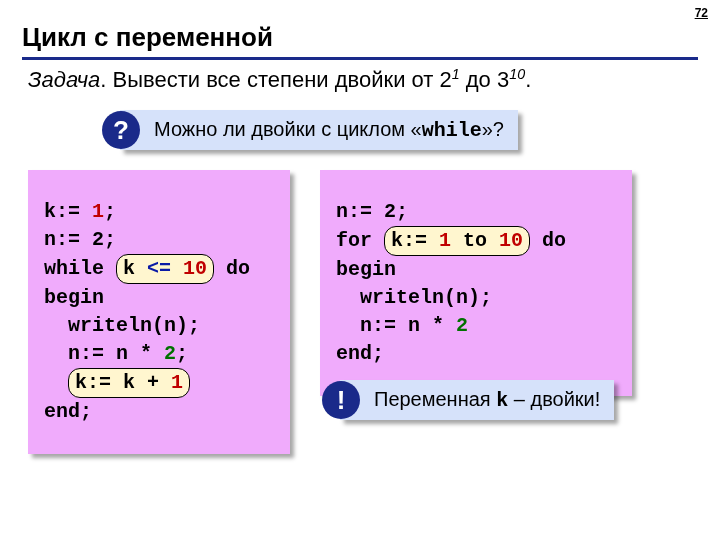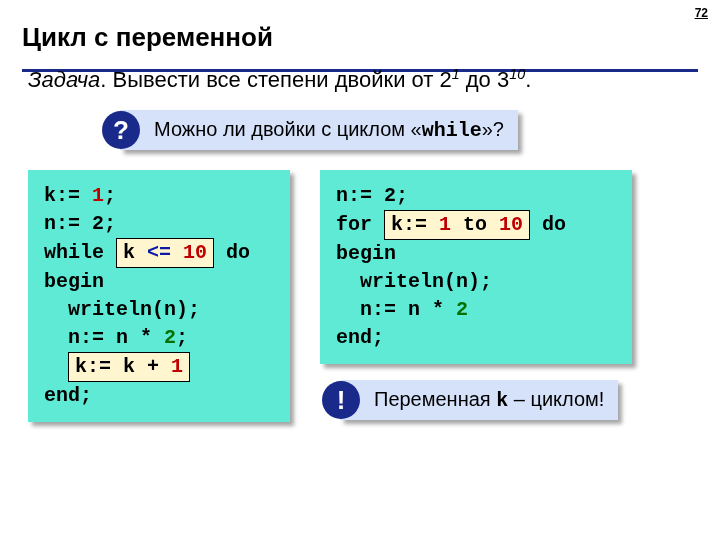--- a/index.html
+++ b/index.html
@@ -23,21 +23,21 @@
   text-decoration: underline;
 }
 .title {
   position: absolute;
   top: 22px;
   left: 22px;
   right: 22px;
   font-size: 26px;
   font-weight: bold;
   border-bottom: 3px solid #1a2a8a;
-  padding-bottom: 16px;
+  padding-bottom: 4px;
 }
 .task {
   position: absolute;
   top: 66px;
   left: 28px;
   font-size: 22px;
   font-style: italic;
 }
 .task .task-word { }
 .task .task-text { font-style: normal; }
@@ -65,44 +65,44 @@
   align-items: center;
   justify-content: center;
 }
 .callout1 { top: 110px; left: 120px; }
 .callout1 .mono { font-family: "Courier New", monospace; font-weight: bold; }
 .callout2 { top: 380px; left: 340px; }
 .callout2 .mono { font-family: "Courier New", monospace; font-weight: bold; }
 
 .codebox {
   position: absolute;
-  background: #5eead4;
+  background: #f0abfc;
   box-shadow: 4px 4px 4px rgba(0,0,0,0.35);
-  padding: 12px 16px;
+  padding: 28px 16px;
   font-family: "Courier New", monospace;
   font-size: 20px;
   font-weight: bold;
   line-height: 1.4;
   white-space: pre;
 }
 .codebox-left {
   top: 170px;
   left: 28px;
   width: 230px;
 }
 .codebox-right {
   top: 170px;
   left: 320px;
   width: 280px;
 }
 .hlbox {
   display: inline-block;
   background: #fff6cf;
   border: 1px solid #000;
-  border-radius: 0;
+  border-radius: 12px;
   padding: 0 6px;
   font-family: "Courier New", monospace;
   font-weight: bold;
 }
 .red { color: #c00000; }
 .blue { color: #0a1aa6; }
 .green { color: #007000; }
 </style>
 </head>
 <body>
@@ -131,14 +131,14 @@
 
 <div class="codebox codebox-right"><span>n:= 2;</span>
 <span>for </span><span class="hlbox"><span>k:= </span><span class="red">1</span><span> to </span><span class="red">10</span></span><span> do</span>
 <span>begin</span>
 <span>  writeln(n);</span>
 <span>  n:= n * </span><span class="green">2</span>
 <span>end;</span></div>
 
 <div class="callout callout2">
   <div class="badge">!</div>
-  <span>Переменная </span><span class="mono">k</span><span> – циклом!</span>
+  <span>Переменная </span><span class="mono">k</span><span> – двойки!</span>
 </div>
 
 </body></html>

